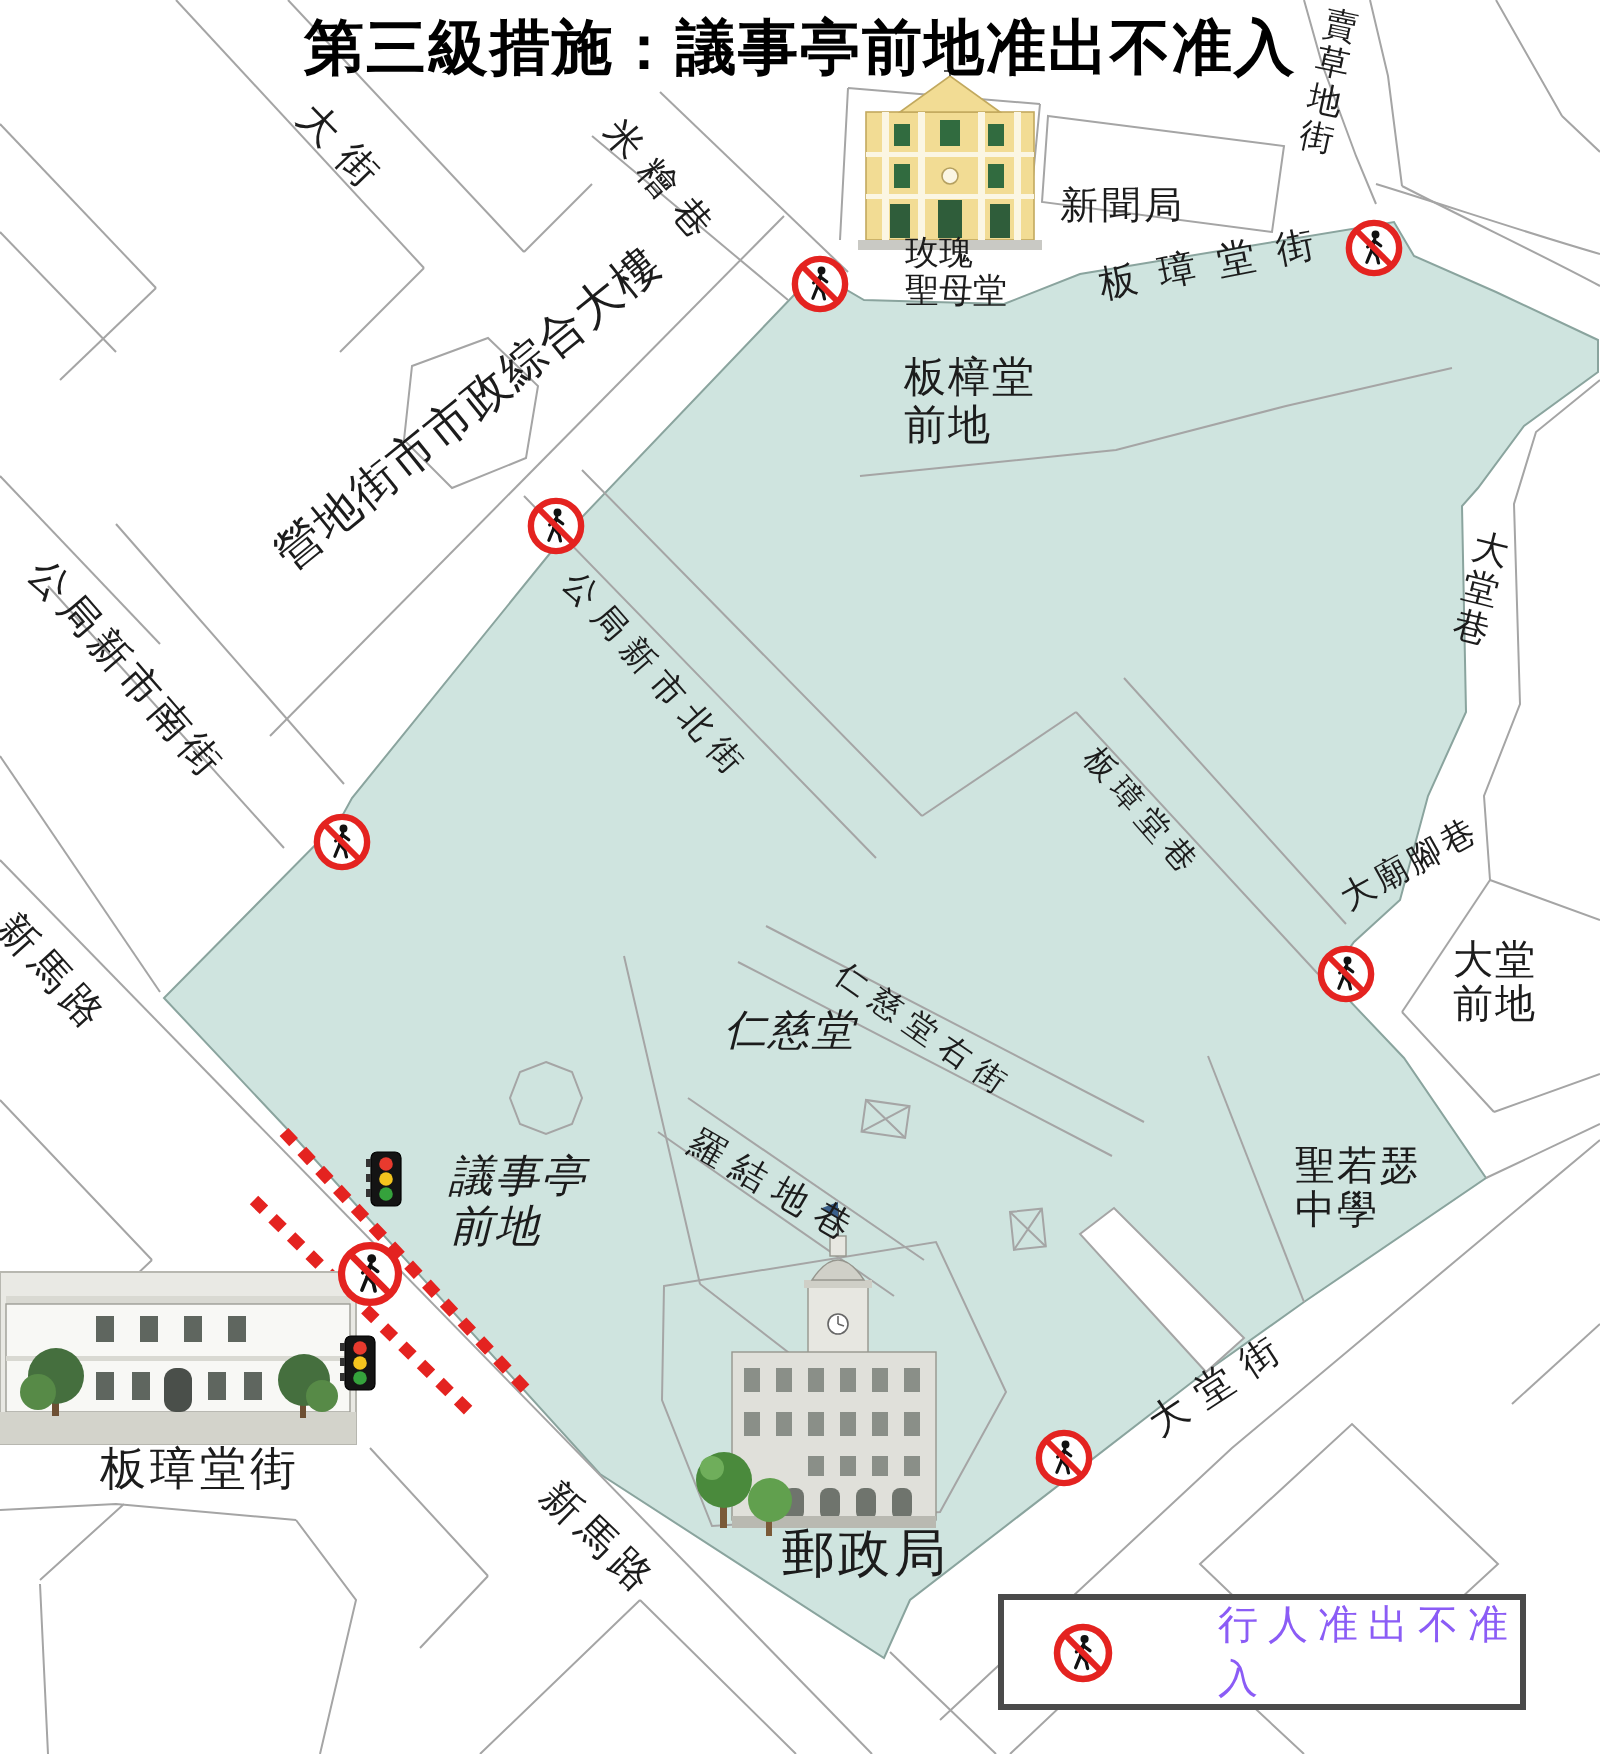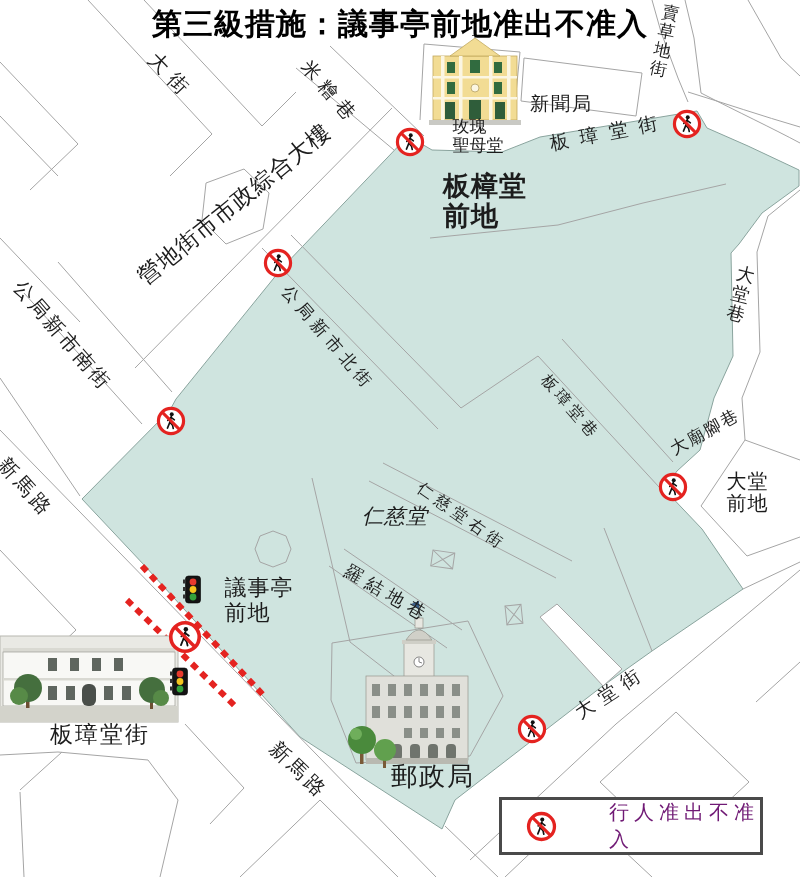--- a/index.html
+++ b/index.html
@@ -10,21 +10,21 @@
              font-size:30px;font-weight:bold;letter-spacing:1px;}
   .label{position:absolute;color:#1c1c1c;white-space:pre-line;line-height:1.12;
          transform-origin:0 0;z-index:30;}
   .label.c{text-align:left;}
   .label.v{width:1.1em;}
   #labels,#icons{position:absolute;left:0;top:0;width:100%;height:100%;z-index:40;pointer-events:none;}
   .noentry{position:absolute;}
   #legend-box{position:absolute;left:499px;top:797px;width:258px;height:52px;
               background:#fff;border:3px solid #4a4a4a;display:flex;align-items:center;z-index:50;}
   #legend-icon-slot{margin-left:24px;width:31px;height:31px;}
-  #legend-label{margin-left:52px;font-size:20px;letter-spacing:5px;color:#701a75;}
+  #legend-label{margin-left:52px;font-size:20px;letter-spacing:5px;color:#8b5cf6;}
 </style>
 </head>
 <body>
 
 <div id="stage">
 
   <svg id="basemap" width="800" height="877" viewBox="0 0 800 877">
 
     <polygon points="408,136 432,150 502,152 540,137 697,111 707,128 748,146 799,170 799,186 762,213
               739,244 731,253 733,356 714,398 700,450 677,471 664,489 702,529 743,589 652,651
@@ -301,33 +301,35 @@
       <div class="label h" style="left: 10px; top: 453px; font-size: 20px; letter-spacing: 4px; transform: rotate(48deg);">新馬路</div>
       <div class="label h" style="left: 292px; top: 282px; font-size: 17px; letter-spacing: 5px; transform: rotate(49deg);">公局新市北街</div>
       <div class="label h" style="left: 548px; top: 133px; font-size: 19px; letter-spacing: 11px; transform: rotate(-11deg);">板璋堂街</div>
       <div class="label v" style="left: 664px; top: 2px; font-size: 17px; transform: rotate(12deg);">賣
 草
 地
 街</div>
       <div class="label h" style="left: 530px; top: 93px; font-size: 19px; letter-spacing: 2px;">新聞局</div>
       <div class="label c" style="left: 478px; top: 136px; font-size: 17px; transform-origin: center center; transform: translate(-50%, -50%);">玫瑰
 聖母堂</div>
-      <div class="label c" style="left: 485px; top: 201px; font-size: 27px; letter-spacing: 1px; transform-origin: center center; transform: translate(-50%, -50%); font-weight: bold;">板樟堂
+      <div class="label c" style="left: 485px; top: 201px; font-size: 21px; letter-spacing: 1px; transform-origin: center center; transform: translate(-50%, -50%);">板樟堂
 前地</div>
       <div class="label v" style="left: 739px; top: 263px; font-size: 18px; transform: rotate(14deg);">大
 堂
 巷</div>
       <div class="label h" style="left: 551px; top: 371px; font-size: 16px; letter-spacing: 4px; transform: rotate(49deg);">板璋堂巷</div>
       <div class="label h" style="left: 667px; top: 442px; font-size: 17px; letter-spacing: 2px; transform: rotate(-29deg);">大廟腳巷</div>
       <div class="label c" style="left: 751px; top: 492px; font-size: 20px; letter-spacing: 1px; transform-origin: center center; transform: translate(-50%, -50%); font-family: Liberation Serif, serif;">大堂前地</div>
       <div class="label c" style="left: 395px; top: 516px; font-size: 21px; letter-spacing: 1px; transform-origin: center center; transform: translate(-50%, -50%); font-style: italic;">仁慈堂</div>
       <div class="label h" style="left: 424px; top: 479px; font-size: 16px; letter-spacing: 5px; transform: rotate(35deg);">仁慈堂右街</div>
       <div class="label h" style="left: 351px; top: 561px; font-size: 18px; letter-spacing: 6px; transform: rotate(30deg);">羅結地巷</div>
-      <div class="label c" style="left: 259px; top: 601px; font-size: 22px; letter-spacing: 1px; transform-origin: center center; transform: translate(-50%, -50%);">議事亭
+      <div class="label c" style="left: 259px; top: 601px; font-size: 22px; letter-spacing: 1px; transform-origin: center center; transform: translate(-50%, -50%); font-style: italic;">議事亭
 前地</div>
+      <div class="label c" style="left: 679px; top: 595px; font-size: 20px; letter-spacing: 1px; transform-origin: center center; transform: translate(-50%, -50%);">聖若瑟
+中學</div>
       <div class="label c" style="left: 100px; top: 735px; font-size: 23px; letter-spacing: 2px; transform-origin: center center; transform: translate(-50%, -50%);">板璋堂街</div>
       <div class="label c" style="left: 433px; top: 777px; font-size: 26px; letter-spacing: 2px; transform-origin: center center; transform: translate(-50%, -50%);">郵政局</div>
       <div class="label h" style="left: 571px; top: 705px; font-size: 19px; letter-spacing: 8px; transform: rotate(-33deg);">大堂街</div>
       <div class="label h" style="left: 281px; top: 737px; font-size: 20px; letter-spacing: 4px; transform: rotate(44deg);">新馬路</div>
     </div>
 
   <div id="legend-box">
     <div id="legend-icon-slot">
         <svg class="noentry" viewBox="0 0 32 32" style="display: block; position: static;" width="31" height="31">
       <circle cx="16" cy="16" r="13.4" fill="#ffffff" stroke="#e42320" stroke-width="3.4"></circle>

